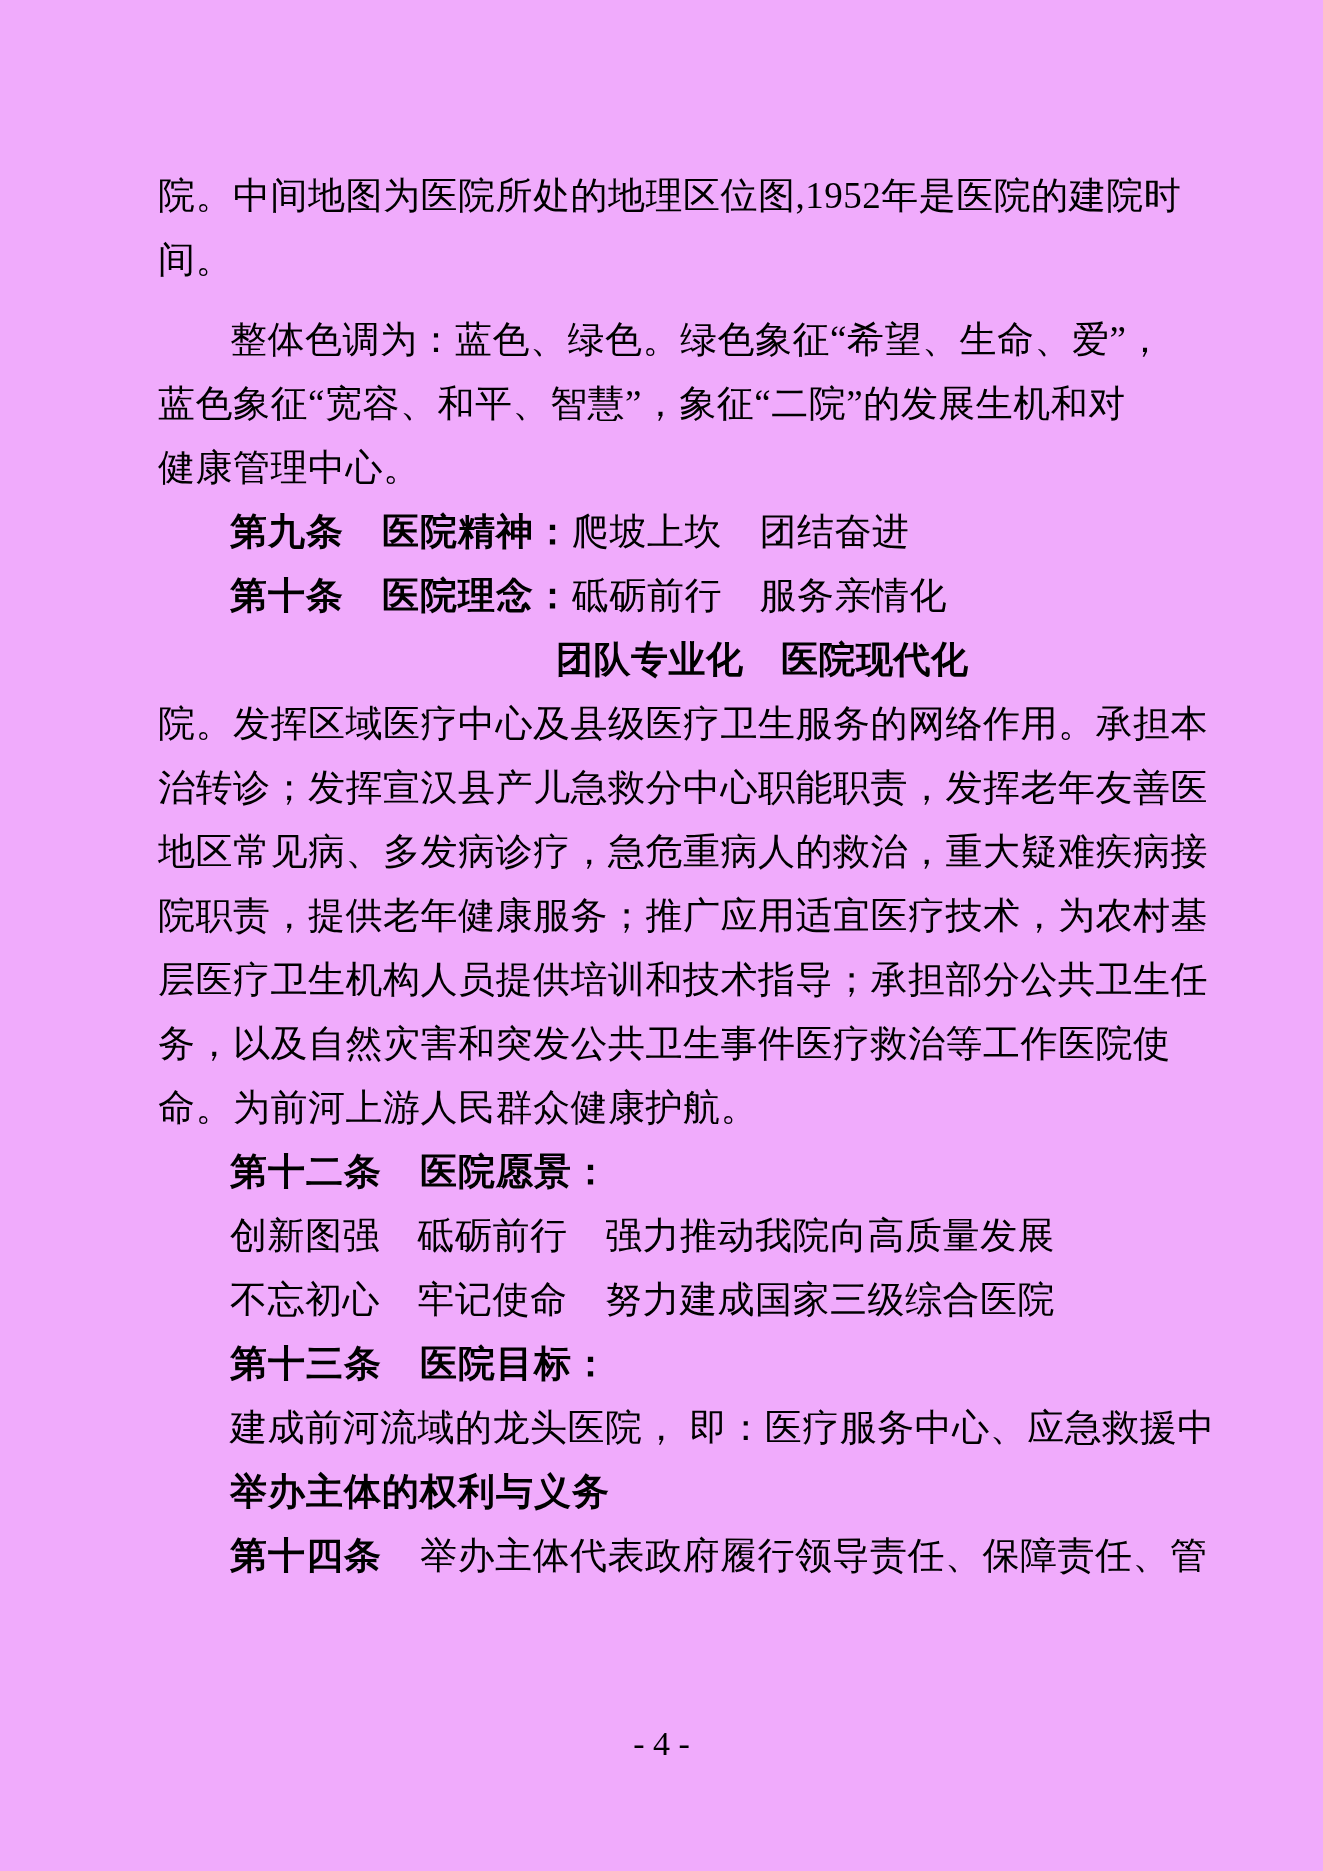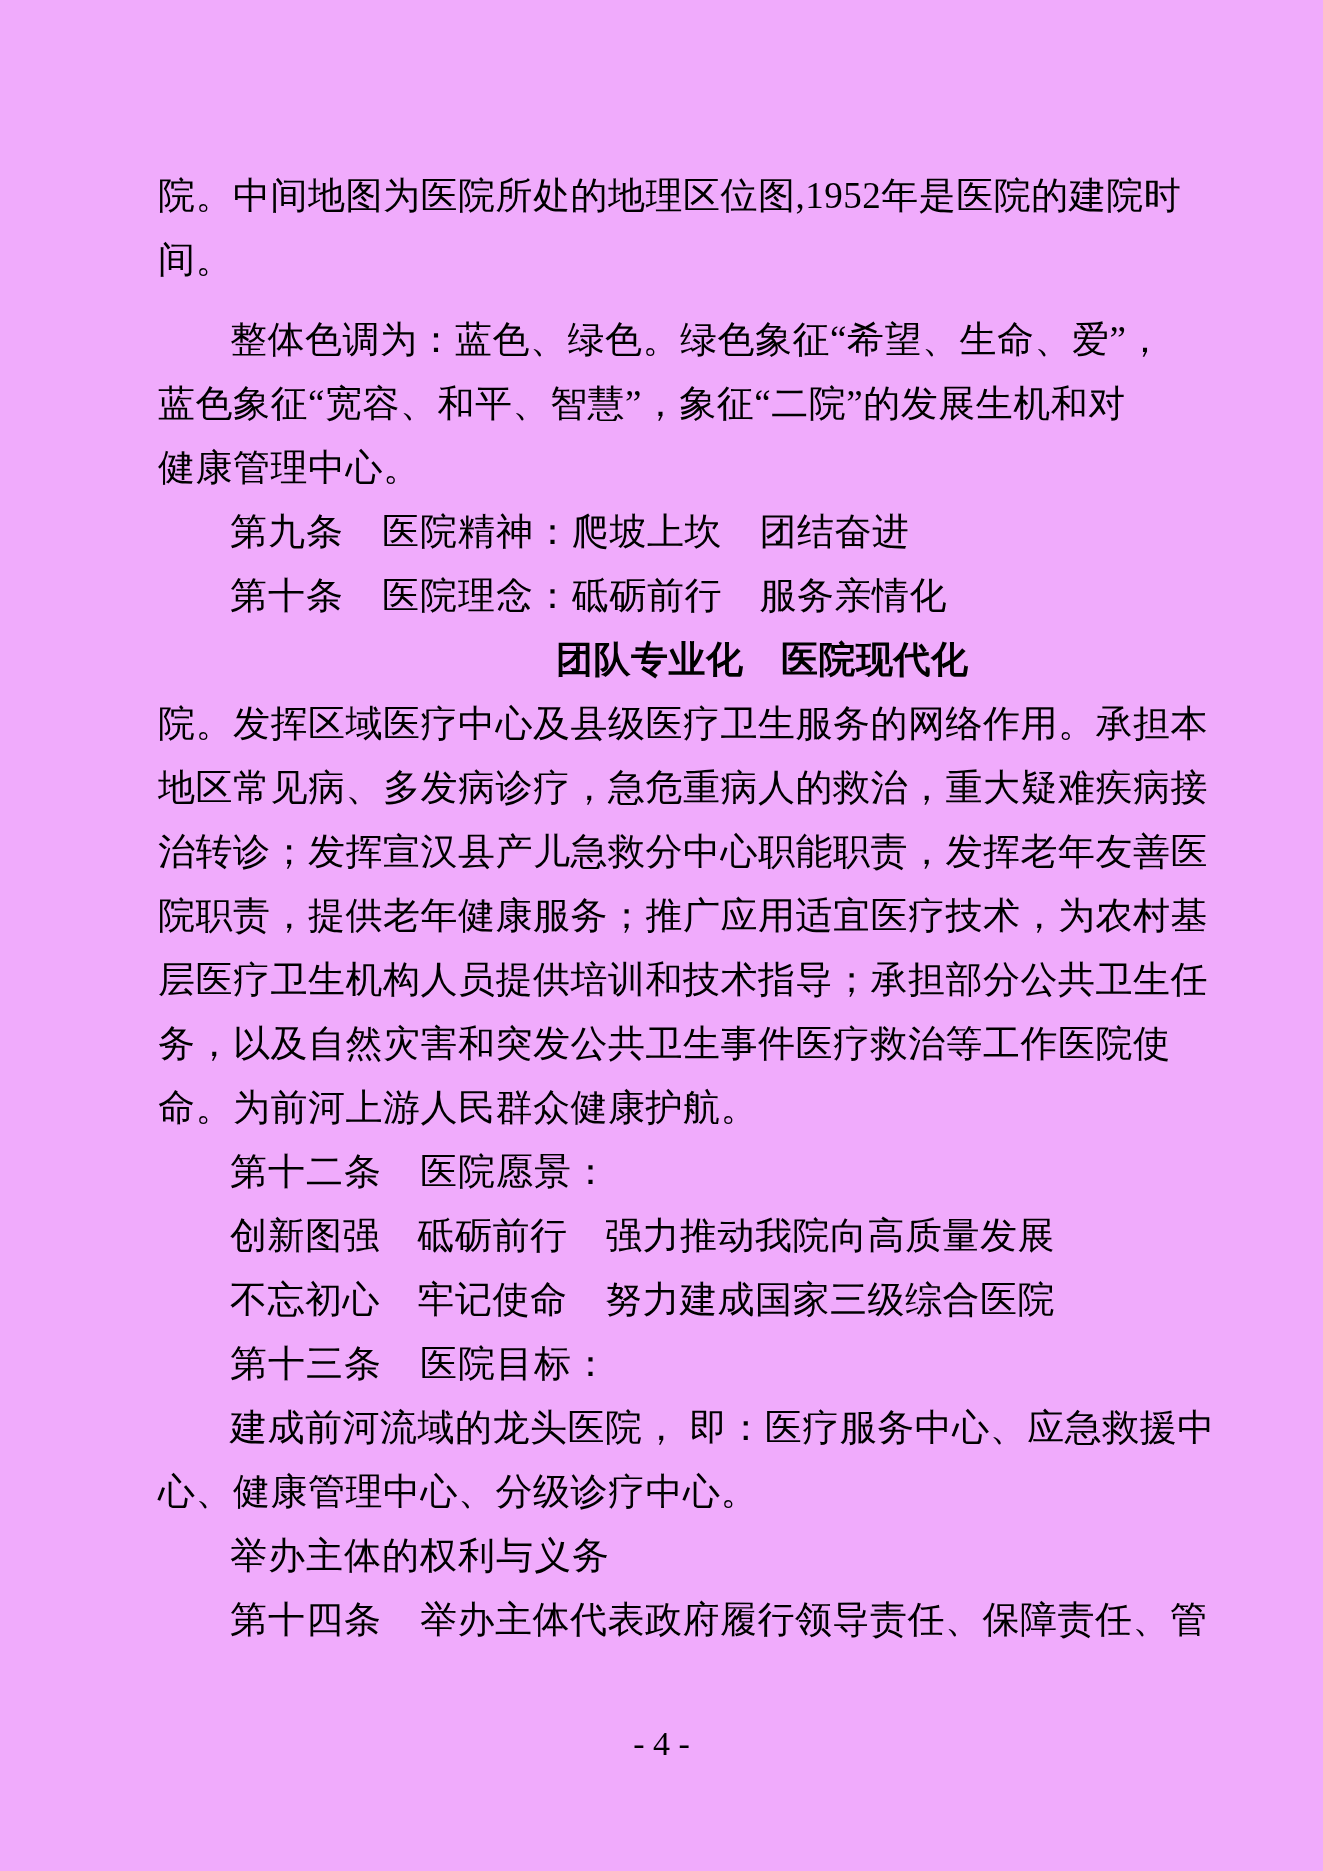--- a/index.html
+++ b/index.html
@@ -27,21 +27,21 @@
   }
   .line {
     white-space: pre;
   }
   .indent-none { margin-left: 0; }
   .indent-para { margin-left: 72px; }
   .indent-deep { margin-left: 398px; font-weight: bold; }
   .gap-above   { margin-top: 16px; }
   .head {
     font-family: "Liberation Sans", "DejaVu Sans", sans-serif;
-    font-weight: 400;
+    font-weight: 700;
     letter-spacing: 1px;
   }
   .page-number {
     position: absolute;
     top: 1722px;
     left: 0;
     width: 100%;
     text-align: center;
     font-size: 34px;
     line-height: 44px;
@@ -56,29 +56,28 @@
   <div class="content" id="content">
       <div class="line indent-none"><span>院。中间地图为医院所处的地理区位图,1952年是医院的建院时</span></div>
       <div class="line indent-none"><span>间。</span></div>
       <div class="line indent-para gap-above"><span>整体色调为：蓝色、绿色。绿色象征“希望、生命、爱”，</span></div>
       <div class="line indent-none"><span>蓝色象征“宽容、和平、智慧”，象征“二院”的发展生机和对</span></div>
       <div class="line indent-none"><span>健康管理中心。</span></div>
       <div class="line indent-para"><span class="head">第九条　医院精神：</span><span>爬坡上坎　团结奋进</span></div>
       <div class="line indent-para"><span class="head">第十条　医院理念：</span><span>砥砺前行　服务亲情化</span></div>
       <div class="line indent-deep"><span>团队专业化　医院现代化</span></div>
       <div class="line indent-none"><span>院。发挥区域医疗中心及县级医疗卫生服务的网络作用。承担本</span></div>
+      <div class="line indent-none"><span>治转诊；发挥宣汉县产儿急救分中心职能职责，发挥老年友善医</span></div>
       <div class="line indent-none"><span>地区常见病、多发病诊疗，急危重病人的救治，重大疑难疾病接</span></div>
-      <div class="line indent-none"><span>治转诊；发挥宣汉县产儿急救分中心职能职责，发挥老年友善医</span></div>
       <div class="line indent-none"><span>院职责，提供老年健康服务；推广应用适宜医疗技术，为农村基</span></div>
       <div class="line indent-none"><span>层医疗卫生机构人员提供培训和技术指导；承担部分公共卫生任</span></div>
       <div class="line indent-none"><span>务，以及自然灾害和突发公共卫生事件医疗救治等工作医院使</span></div>
       <div class="line indent-none"><span>命。为前河上游人民群众健康护航。</span></div>
       <div class="line indent-para"><span class="head">第十二条　医院愿景：</span></div>
       <div class="line indent-para"><span>创新图强　砥砺前行　强力推动我院向高质量发展</span></div>
       <div class="line indent-para"><span>不忘初心　牢记使命　努力建成国家三级综合医院</span></div>
       <div class="line indent-para"><span class="head">第十三条　医院目标：</span></div>
       <div class="line indent-para"><span>建成前河流域的龙头医院， 即：医疗服务中心、应急救援中</span></div>
-      <div class="line indent-none"><span>心、健康管理中心、分级诊疗中心。</span></div>
       <div class="line indent-para"><span class="head">举办主体的权利与义务</span></div>
       <div class="line indent-para"><span class="head">第十四条　</span><span>举办主体代表政府履行领导责任、保障责任、管</span></div>
     </div>
   <div class="page-number">- 4 -</div>
 </div>
 
 </body></html>

